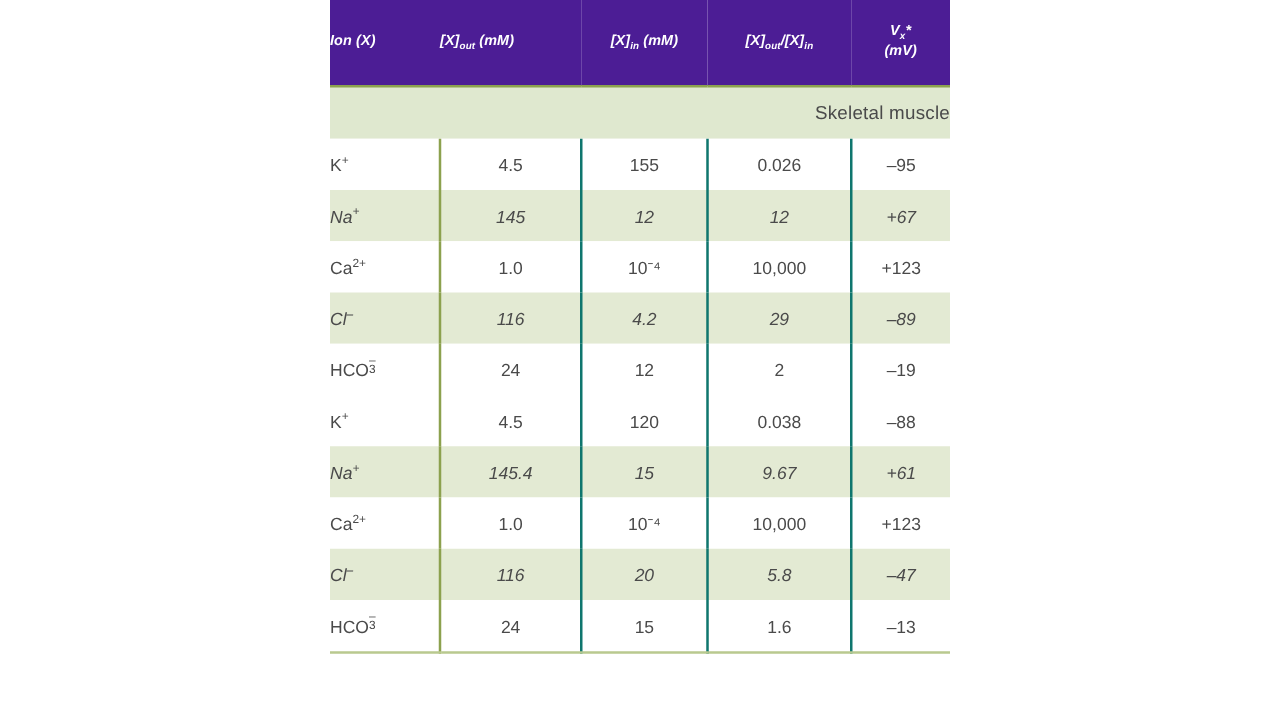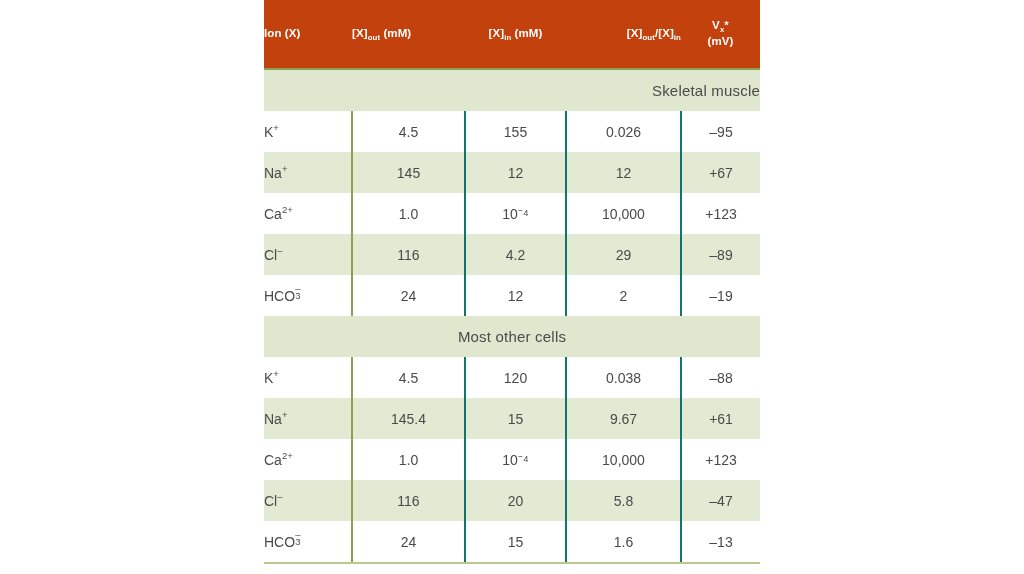--- a/index.html
+++ b/index.html
@@ -22,36 +22,37 @@
   #ion-table {
     position: absolute;
     left: 264px;
     top: 0px;
     width: 496px;
     border-collapse: collapse;
     table-layout: fixed;
   }
   
   #ion-table thead tr {
-    background: #c2410c;
+    background: #4c1d95;
+    font-style: italic;
   }
   #ion-table thead th {
     color: #ffffff;
     font-size: 11.5px;
     font-weight: bold;
     padding: 0;
     height: 68px;
     vertical-align: middle;
     line-height: 1.35;
     letter-spacing: 0.1px;
   }
   th.col-ion    { width: 88px;  text-align: left; padding-left: 16px; }
   th.col-out    { width: 113px; text-align: left; }
   th.col-in     { width: 101px; text-align: center; }
-  th.col-ratio  { width: 115px; text-align: right; }
+  th.col-ratio  { width: 115px; text-align: center; }
   th.col-v      { width: 79px;  text-align: center; }
 
   
   tr.section-row td {
     background: #dfe8cf;
     text-align: center;
     color: #4a4a4a;
     font-size: 15px;
     height: 41px;
     padding: 0;
@@ -61,21 +62,21 @@
   tr.section-row.first-band td { border-top: 2px solid #8ca14e; text-align: right; }
 
   
   tr.data-row td {
     height: 41px;
     padding: 0;
     font-size: 14px;
     color: #4a4a4a;
     vertical-align: middle;
   }
-  tr.data-row.shade td { background: #e3ead3; }
+  tr.data-row.shade td { background: #e3ead3; font-style: italic; }
   tr.data-row.plain td { background: #ffffff; }
 
   td.cell-ion {
     text-align: left;
     padding-left: 16px;
     border-right: 2px solid #8ca14e;
   }
   td.cell-val {
     text-align: center;
     border-right: 2px solid #0f766e;
@@ -161,23 +162,20 @@
           <td class="cell-val">29</td>
           <td class="cell-val last-col">–89</td>
         </tr>
         <tr class="data-row plain">
           <td class="cell-ion">HCO<span class="stack"><span class="s-sup">–</span><span class="s-sub">3</span></span></td>
           <td class="cell-val">24</td>
           <td class="cell-val">12</td>
           <td class="cell-val">2</td>
           <td class="cell-val last-col">–19</td>
         </tr>
-        <tr class="section-row">
-          <td colspan="5">Most other cells</td>
-        </tr>
         <tr class="data-row plain">
           <td class="cell-ion">K<sup>+</sup></td>
           <td class="cell-val">4.5</td>
           <td class="cell-val">120</td>
           <td class="cell-val">0.038</td>
           <td class="cell-val last-col">–88</td>
         </tr>
         <tr class="data-row shade">
           <td class="cell-ion">Na<sup>+</sup></td>
           <td class="cell-val">145.4</td>

